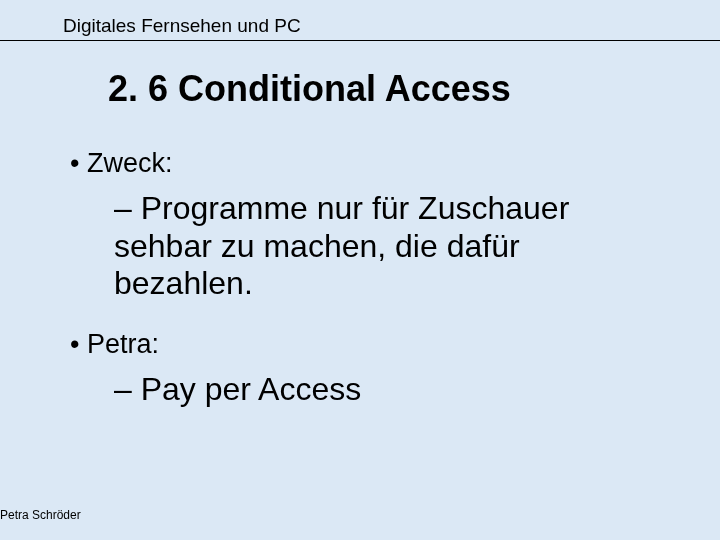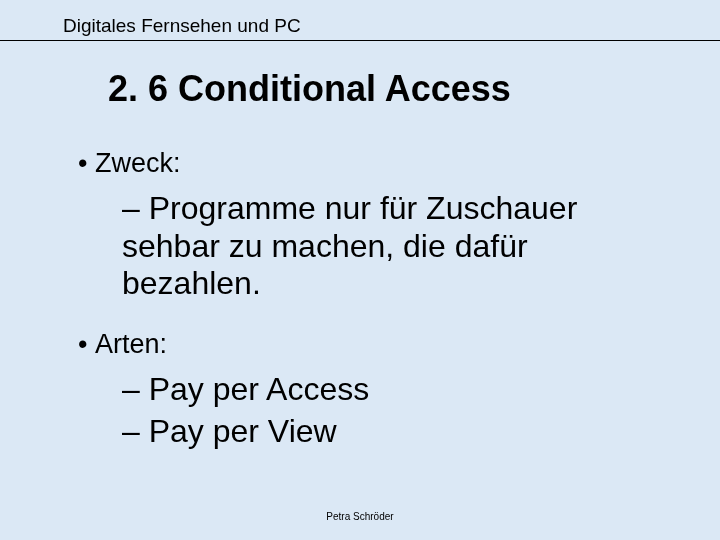--- a/index.html
+++ b/index.html
@@ -34,21 +34,21 @@
   .title {
     position: absolute;
     top: 68px;
     left: 108px;
     font-size: 36px;
     font-weight: bold;
   }
   .content {
     position: absolute;
     top: 148px;
-    left: 78px;
+    left: 70px;
     width: 580px;
     font-size: 27px;
     line-height: 1.18;
   }
   .content .lvl1 {
     margin-bottom: 10px;
   }
   .content .bullet {
     display: inline-block;
     vertical-align: top;
@@ -58,22 +58,21 @@
     font-size: 32px;
     margin-bottom: 4px;
   }
   .section-gap {
     height: 22px;
   }
   .footer {
     position: absolute;
     bottom: 18px;
     width: 720px;
-    text-align: center;
-    font-size: 10px;
+    font-size: 12px;
   }
 </style>
 </head>
 <body>
 
 <div class="slide">
 
   <div class="header-text">Digitales Fernsehen und PC</div>
   <div class="header-line"></div>
 
@@ -84,26 +83,23 @@
     <div class="lvl1">
       <span class="bullet">•&nbsp;</span><span>Zweck:</span>
     </div>
     <div class="lvl2">
       <span>–&nbsp;</span><span>Programme nur für Zuschauer sehbar zu machen, die dafür bezahlen.</span>
     </div>
 
     <div class="section-gap"></div>
 
     <div class="lvl1">
-      <span class="bullet">•&nbsp;</span><span>Arten:</span>
+      <span class="bullet">•&nbsp;</span><span>Petra:</span>
     </div>
     <div class="lvl2">
       <span>–&nbsp;</span><span>Pay per Access</span>
-    </div>
-    <div class="lvl2">
-      <span>–&nbsp;</span><span>Pay per View</span>
     </div>
 
   </div>
 
   <div class="footer">Petra Schröder</div>
 
 </div>
 
 </body></html>

